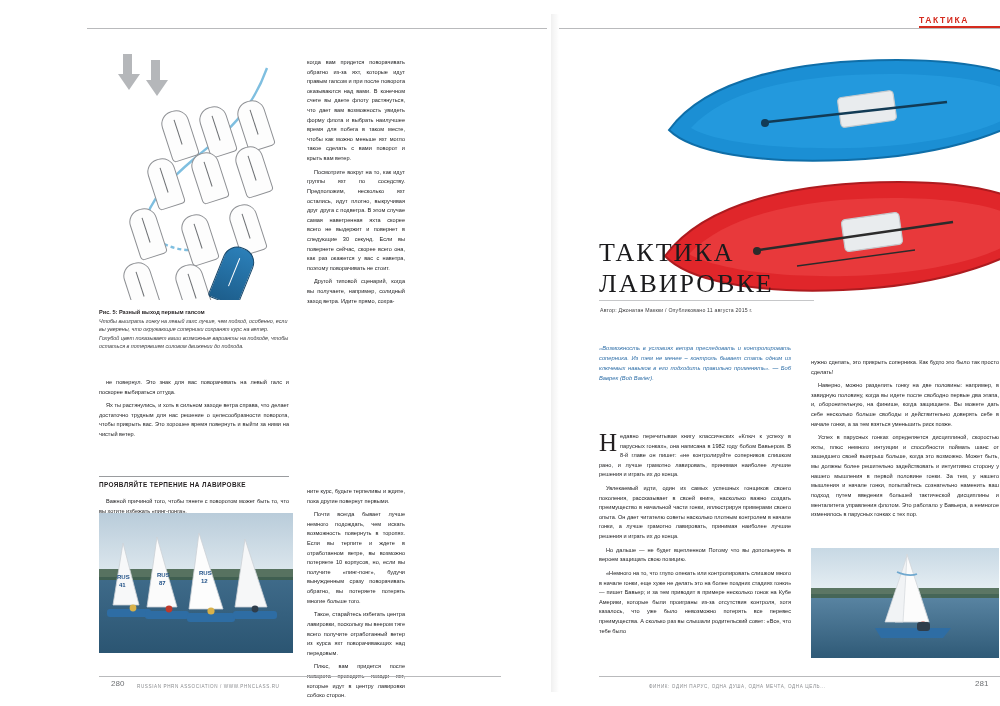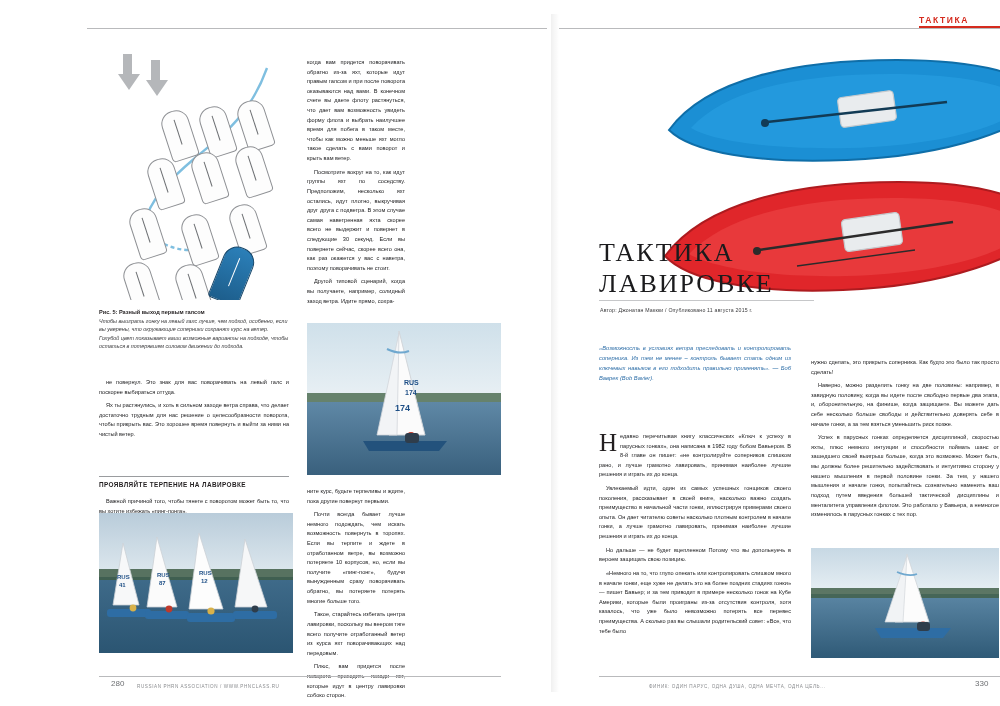--- a/index.html
+++ b/index.html
@@ -184,36 +184,20 @@
   </div>
 
   <div class="col" style="left:248px;top:487px;width:98px;">
     <p style="text-indent:0;">ните курс, будьте терпеливы и ждите, пока другие повернут первыми.</p>
     <p>Почти всегда бывает лучше немного подождать, чем искать возможность повернуть в торопях. Если вы терпите и ждете в отработанном ветре, вы возможно потеряете 10 корпусов, но, если вы получите «пинг-понг», будучи вынужденным сразу поворачивать обратно, вы потеряете потерять многие больше того.</p>
     <p>Такое, старайтесь избегать центра лавировки, поскольку вы веером тяге всего получите отработанный ветер из курса яхт поворачивающих над передовым.</p>
     <p>Плюс, вам придется после поворота проходить позади яхт, которые идут в центру лавировки собоко сторон.</p>
     <p>Большинство гонщиков слепо поворачивают, как только видят, что они попали в трудную позицию. Попробуйте их заметить. Вы будете удивлены тому, как неплохо это заработает.</p>
   </div>
 
-  <div class="photo" style="left:248px;top:323px;width:194px;height:152px;">
-    <div class="sky"></div>
-    <div class="water"></div>
-    <div class="treeline" style="top:46%;"></div>
-    <svg viewBox="0 0 194 152" style="position:absolute;left:0;top:0;width:194px;height:152px;">
-      <polygon points="92,8 118,112 82,112" fill="#fbfbfb" stroke="#d2d6da" stroke-width="1"></polygon>
-      <polygon points="92,10 90,112 70,112" fill="#f2f4f6" stroke="#d2d6da" stroke-width="0.8"></polygon>
-      <path d="M56 118 L140 118 L132 128 L62 128 Z" fill="#23527c"></path>
-      <circle cx="104" cy="114" r="5" fill="#c0392b"></circle>
-      <rect x="98" y="110" width="14" height="10" rx="3" fill="#2f3d4b"></rect>
-      <text x="97" y="62" font-size="7" fill="#1e4f86" font-family="Liberation Sans" font-weight="bold">RUS</text>
-      <text x="98" y="72" font-size="7" fill="#1e4f86" font-family="Liberation Sans" font-weight="bold">174</text>
-      <text x="88" y="88" font-size="9" fill="#1e4f86" font-family="Liberation Sans" font-weight="bold">174</text>
-      <path d="M80 26 q12 6 22 2" stroke="#6fa8cf" stroke-width="2" fill="none"></path>
-    </svg>
-  </div>
 
   <div class="photo" style="left:40px;top:513px;width:194px;height:140px;">
     <div class="sky" style="height:46%;background:linear-gradient(180deg,#b9ccda,#dfe9ef);"></div>
     <div class="water" style="height:54%;background:linear-gradient(180deg,#3f6b8a,#2b5572);"></div>
     <div class="treeline" style="top:40%;height:11px;background:#3f5d46;"></div>
     <svg viewBox="0 0 194 140" style="position:absolute;left:0;top:0;width:194px;height:140px;">
       <polygon points="24,30 40,92 14,92" fill="#f7f8f9" stroke="#ccd1d6" stroke-width="0.8"></polygon>
       <polygon points="58,24 78,94 48,94" fill="#fbfbfb" stroke="#ccd1d6" stroke-width="0.8"></polygon>
       <polygon points="100,20 124,96 90,96" fill="#fdfdfd" stroke="#ccd1d6" stroke-width="0.8"></polygon>
       <polygon points="146,26 168,94 136,94" fill="#f6f7f8" stroke="#ccd1d6" stroke-width="0.8"></polygon>
@@ -290,17 +274,17 @@
       <polygon points="96,6 118,74 84,74" fill="#fcfcfc" stroke="#d3d7db" stroke-width="0.9"></polygon>
       <polygon points="96,8 92,74 74,74" fill="#f1f3f5" stroke="#d3d7db" stroke-width="0.7"></polygon>
       <path d="M64 80 L140 80 L132 90 L70 90 Z" fill="#2e6da4"></path>
       <circle cx="112" cy="78" r="4.5" fill="#c0392b"></circle>
       <rect x="106" y="74" width="13" height="9" rx="3" fill="#2f3d4b"></rect>
       <path d="M86 24 q12 5 20 2" stroke="#6fa8cf" stroke-width="1.8" fill="none"></path>
     </svg>
   </div>
 
   <div class="folio-rule" style="left:540px;top:676px;width:404px;"></div>
-  <div class="folio" style="left:916px;top:679px;">330</div>
+  <div class="folio" style="left:916px;top:679px;">281</div>
   <div class="folio-text" style="left:590px;top:684px;">ФИНИК: ОДИН ПАРУС, ОДНА ДУША, ОДНА МЕЧТА, ОДНА ЦЕЛЬ...</div>
 
   <div style="position:absolute;left:492px;top:14px;width:8px;height:678px;background:linear-gradient(90deg,rgba(0,0,0,0.06),rgba(0,0,0,0));"></div>
 </div>
 
 </body></html>

